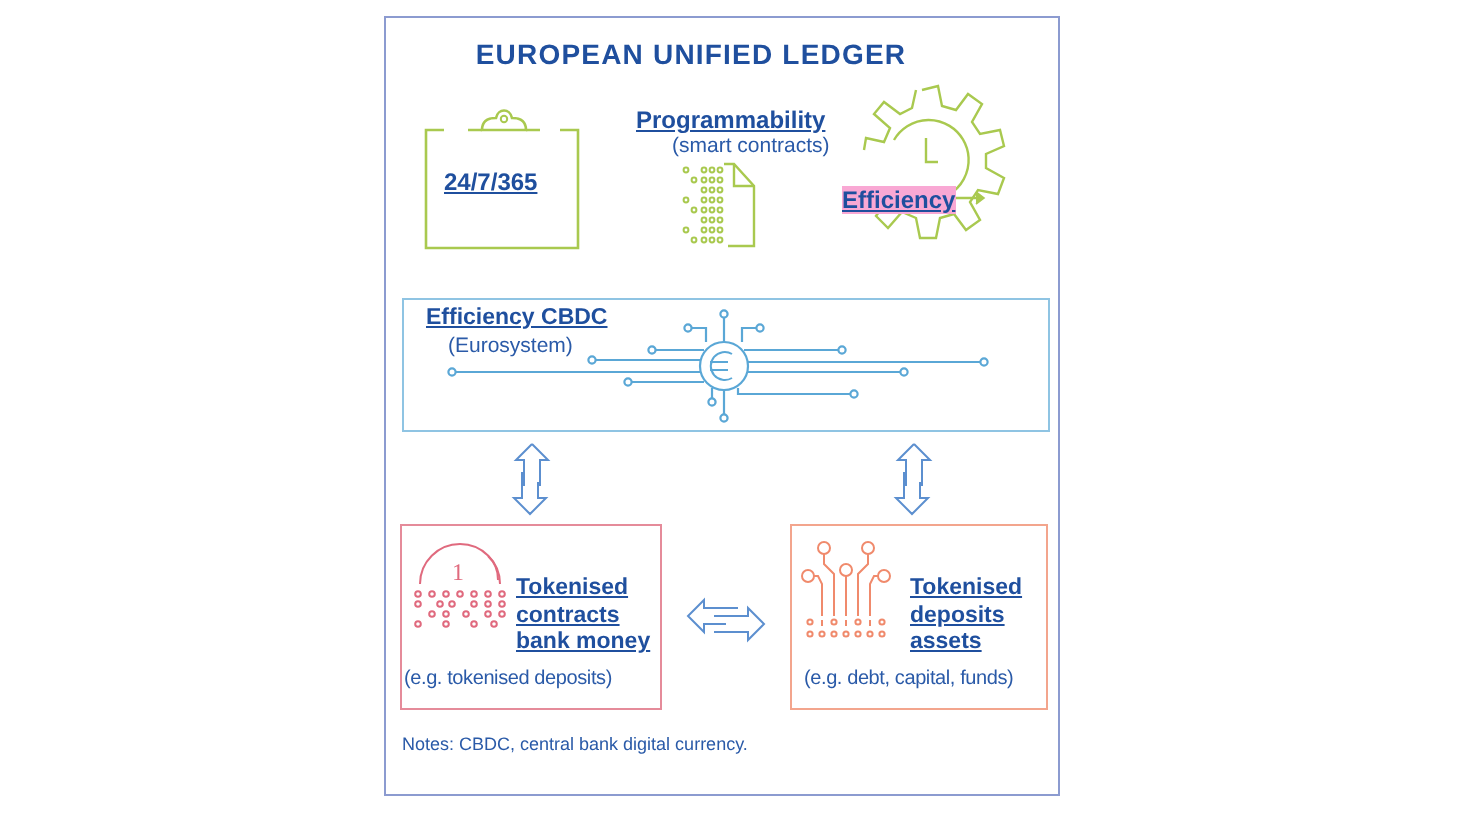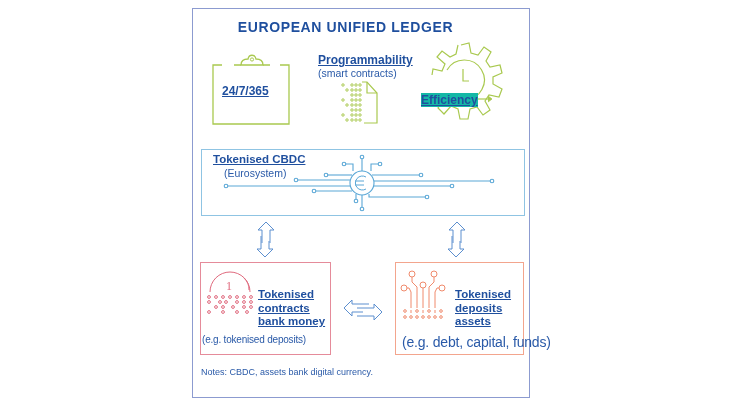--- a/index.html
+++ b/index.html
@@ -30,21 +30,21 @@
 
 <svg style="left:210px;top:53px;" width="85" height="72" viewBox="0 0 85 72">
   <path d="M12 12 H3 V71 H79 V12 H70" fill="none" stroke="#a9c94f" stroke-width="1.3"></path>
   <path d="M31 12 C31 6 36 6 38 6 C39 1 45 1 46 6 C48 6 53 6 53 12 Z" fill="none" stroke="#a9c94f" stroke-width="1.3"></path>
   <path d="M24 12 H31 M53 12 H60" stroke="#a9c94f" stroke-width="1.3"></path>
   <circle cx="42" cy="6.5" r="1.6" fill="none" stroke="#a9c94f" stroke-width="1"></circle>
 </svg>
 <div class="abs lbl-strong" style="left:222px;top:84px;font-size:12px;">24/7/365</div>
 
 <div class="abs lbl-strong" style="left:318px;top:53px;font-size:12px;">Programmability</div>
-<div class="abs lbl-sub" style="left:318px;top:67px;font-size:10.5px;">(smart contracts)</div>
+<div class="abs lbl-sub" style="left:336px;top:67px;font-size:10.5px;">(smart contracts)</div>
 <svg style="left:340px;top:82px;" width="40" height="42" viewBox="0 0 40 42">
   <path d="M22 0 H27 L37 11 V41 H24" fill="none" stroke="#a9c94f" stroke-width="1.2"></path>
   <path d="M27 0 V11 H37" fill="none" stroke="#a9c94f" stroke-width="1.2"></path>
   <g fill="none" stroke="#a9c94f" stroke-width="1">
     <circle cx="3" cy="3" r="1.2"></circle>
       <circle cx="12" cy="3" r="1.2"></circle>
       <circle cx="16" cy="3" r="1.2"></circle>
       <circle cx="20" cy="3" r="1.2"></circle>
     <circle cx="7" cy="8" r="1.2"></circle>
       <circle cx="12" cy="8" r="1.2"></circle>
@@ -76,24 +76,24 @@
 </svg>
 
 <svg style="left:425px;top:42px;" width="90" height="85" viewBox="0 0 90 85">
   <path d="M36 3 L44 1 L46 11 L53 13 L59 5 L66 10 L61 19 L65 25 L75 23 L77 31 L68 35 L68 42 L77 47 L74 55 L64 53 L60 59 L65 68 L58 73 L52 65 L45 67 L43 77 L35 77 L33 67 L26 64 L19 72 L13 66 L19 58 L16 52" fill="none" stroke="#a9c94f" stroke-width="1.2"></path>
   <path d="M7 33 L8 27 L17 29 L20 22 L12 15 L17 9 L25 15 L31 12 L33 3" fill="none" stroke="#a9c94f" stroke-width="1.2"></path>
   <path d="M22 28 A20 20 0 1 1 40 58" fill="none" stroke="#a9c94f" stroke-width="1.2"></path>
   <path d="M38 27 V39 H44" fill="none" stroke="#a9c94f" stroke-width="1.2"></path>
   <path d="M44 57 H66" stroke="#a9c94f" stroke-width="1.2"></path>
   <path d="M63 54 L67 57 L63 60" fill="#a9c94f" stroke="#a9c94f" stroke-width="0.8"></path>
 </svg>
-<div class="abs lbl-strong" style="left:421px;top:93px;font-size:12px;background:#14b8a6;">Efficiency</div>
+<div class="abs lbl-strong" style="left:421px;top:93px;font-size:12px;background:#f9a8d4;">Efficiency</div>
 
 <div class="cbdc-box"></div>
-<div class="abs lbl-strong" style="left:213px;top:153px;font-size:11.5px;">Tokenised CBDC</div>
+<div class="abs lbl-strong" style="left:213px;top:153px;font-size:11.5px;">Efficiency CBDC</div>
 <div class="abs lbl-sub" style="left:213px;top:167px;font-size:10.5px;margin-left:11px;">(Eurosystem)</div>
 <svg style="left:250px;top:150px;" width="250" height="65" viewBox="0 0 250 65">
   <g fill="none" stroke="#5aa7d6" stroke-width="1.1">
     <circle cx="112" cy="33" r="12"></circle>
     <path d="M116 27 A7 7 0 1 0 116 39 M105 31 H114 M105 35 H114" stroke-width="1"></path>
 
     <path d="M100 30 H48"></path>
       <circle cx="46" cy="30" r="1.8"></circle>
     <path d="M100 36 H-22"></path>
       <circle cx="-24" cy="36" r="1.8"></circle>
@@ -200,17 +200,17 @@
       <circle cx="28" cy="47" r="1.3"></circle>
       <circle cx="34" cy="47" r="1.3"></circle>
       <circle cx="40" cy="47" r="1.3"></circle>
   </g>
 </svg>
 <div class="abs lbl-strong" style="left:455px;top:288px;font-size:11.5px;line-height:13.5px;">
   <div>Tokenised</div>
   <div>deposits</div>
   <div>assets</div>
 </div>
-<div class="abs lbl-sub" style="left:402px;top:334px;font-size:14px;letter-spacing:-0.2px;text-align:right;">(e.g. debt, capital, funds)</div>
+<div class="abs lbl-sub" style="left:402px;top:334px;font-size:10px;letter-spacing:-0.2px;text-align:right;">(e.g. debt, capital, funds)</div>
 
 <div class="notes">
-  <div>Notes:  CBDC, assets bank digital currency.</div>
+  <div>Notes:  CBDC, central bank digital currency.</div>
 </div>
 
 </body></html>

